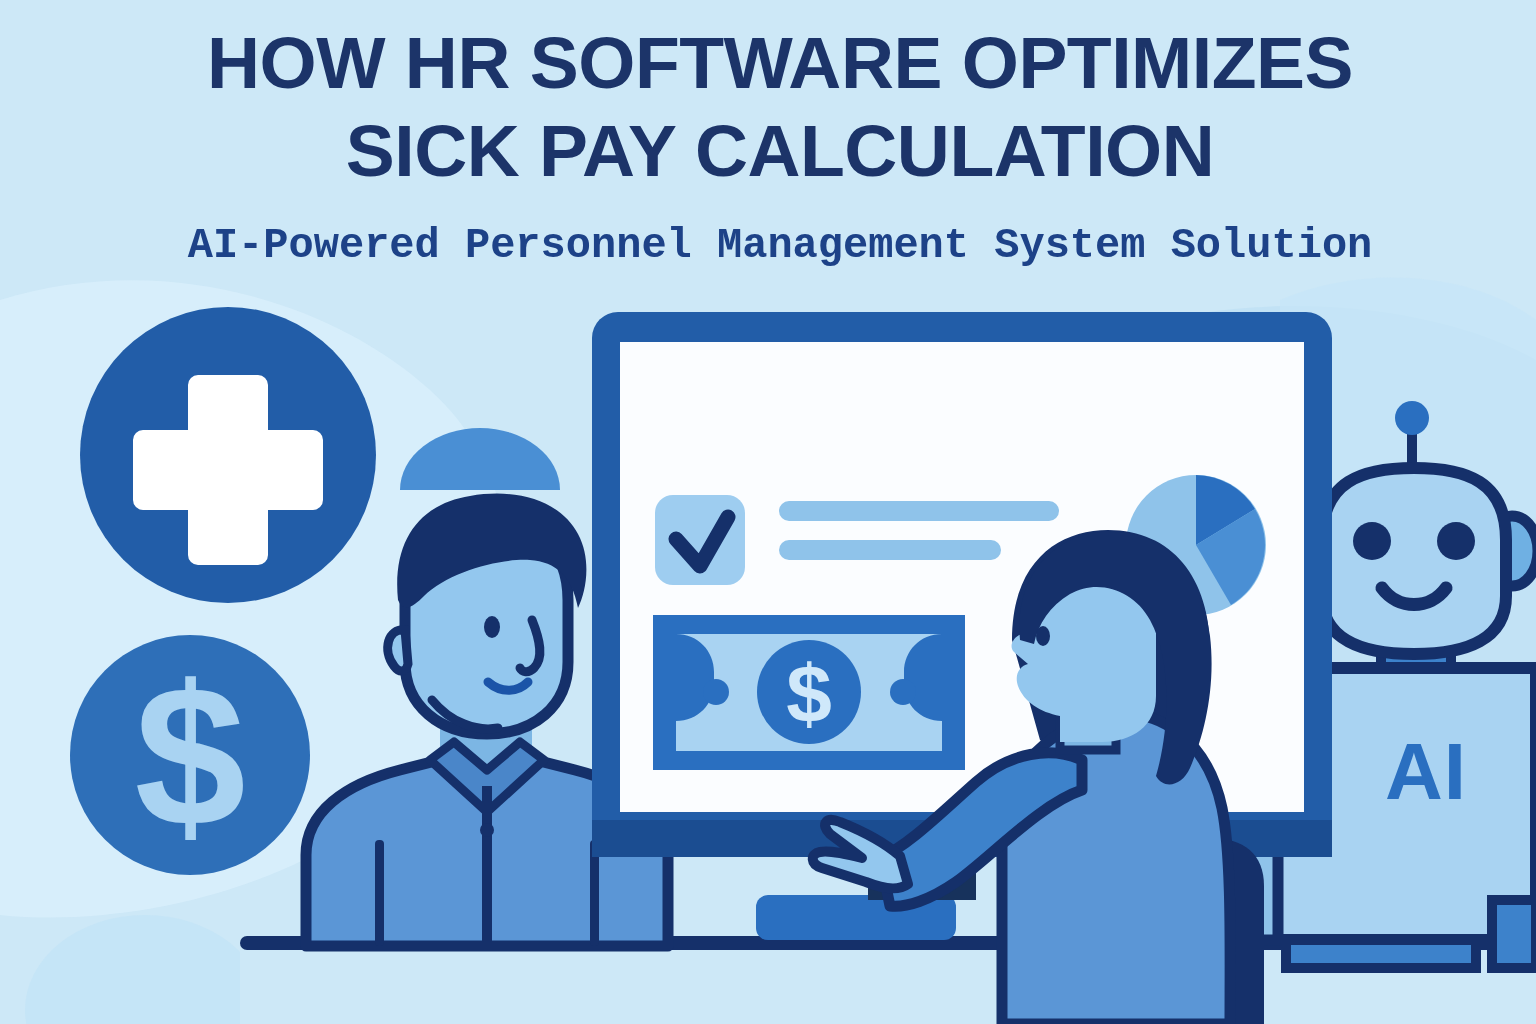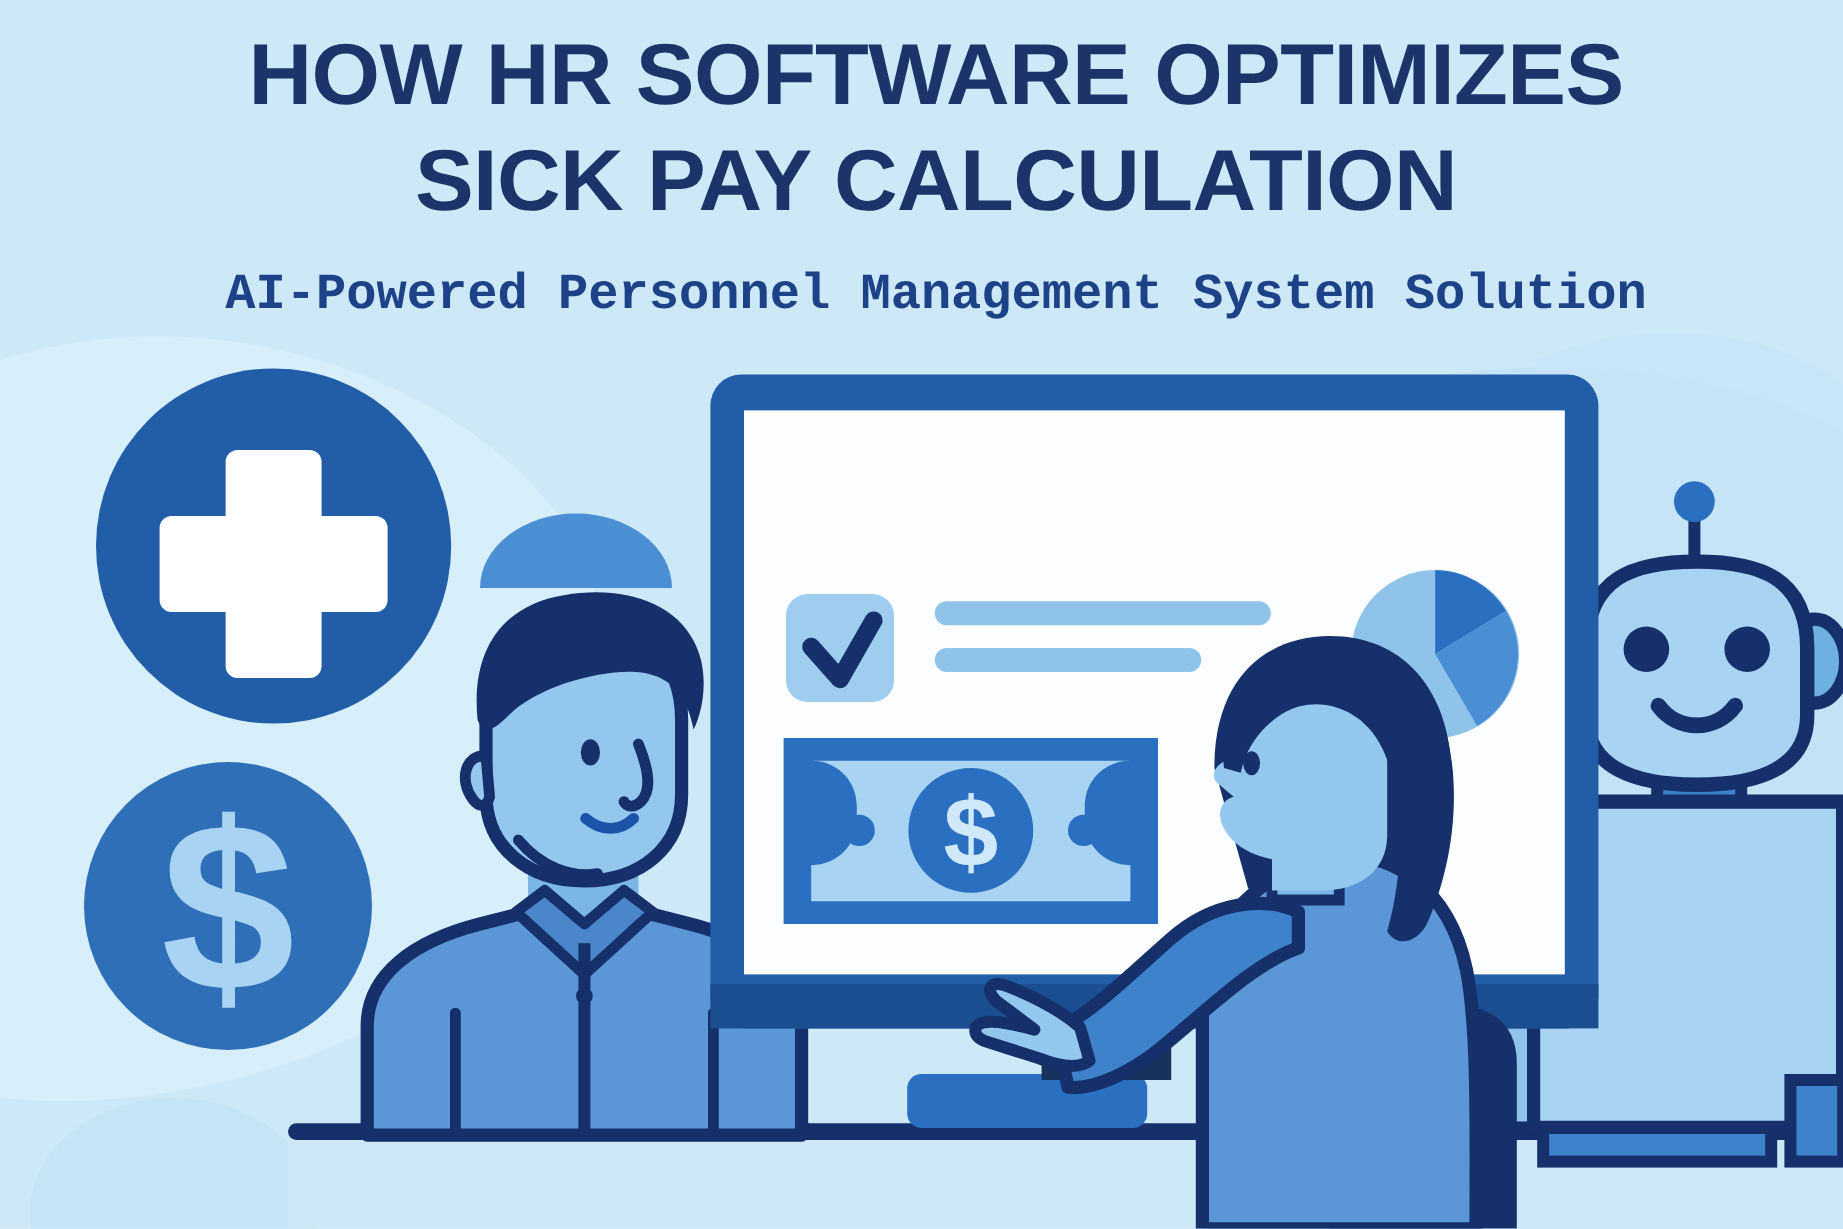--- a/index.html
+++ b/index.html
@@ -217,15 +217,16 @@
 
       <path d="M1020 640 C1014 584, 1046 538, 1100 532 C1158 526, 1202 566, 1210 636 C1216 688, 1204 736, 1190 768 C1182 786, 1164 790, 1156 776 C1170 728, 1172 660, 1150 620 C1134 590, 1098 578, 1070 594 C1050 606, 1038 624, 1034 644 Z" fill="#15306a"></path>
       <ellipse cx="1043" cy="636" rx="7" ry="10" fill="#15306a"></ellipse>
     </g>
   </svg>
 
   <div id="text-layer">
     <div class="title-line" id="title-line-1">How HR Software Optimizes</div>
     <div class="title-line" id="title-line-2">Sick Pay Calculation</div>
     <div id="subtitle">AI-Powered Personnel Management System Solution</div>
+    <div id="robot-chest-label">AI</div>
   </div>
 
 </div>
 
 </body></html>

